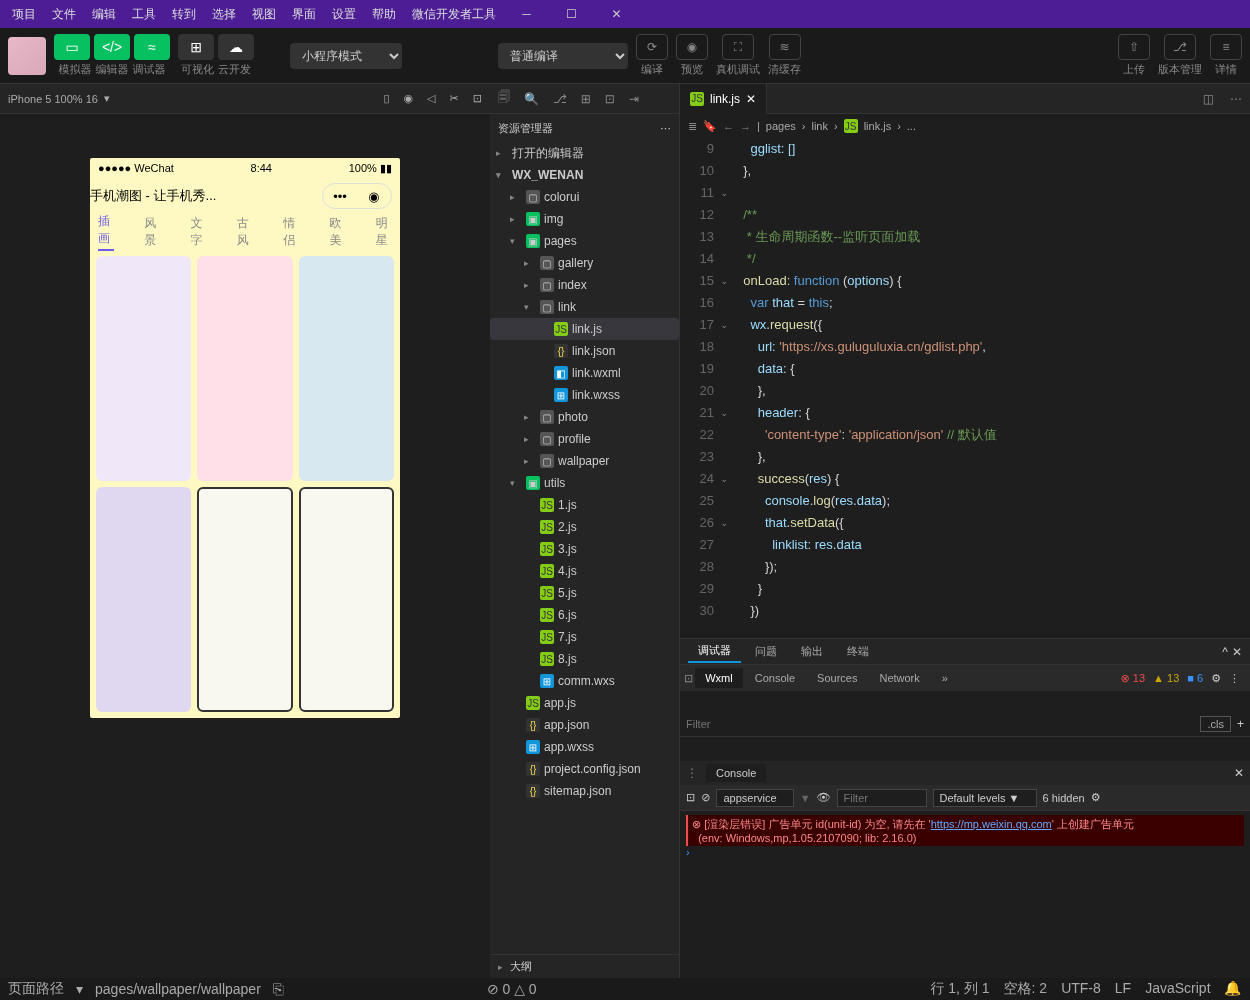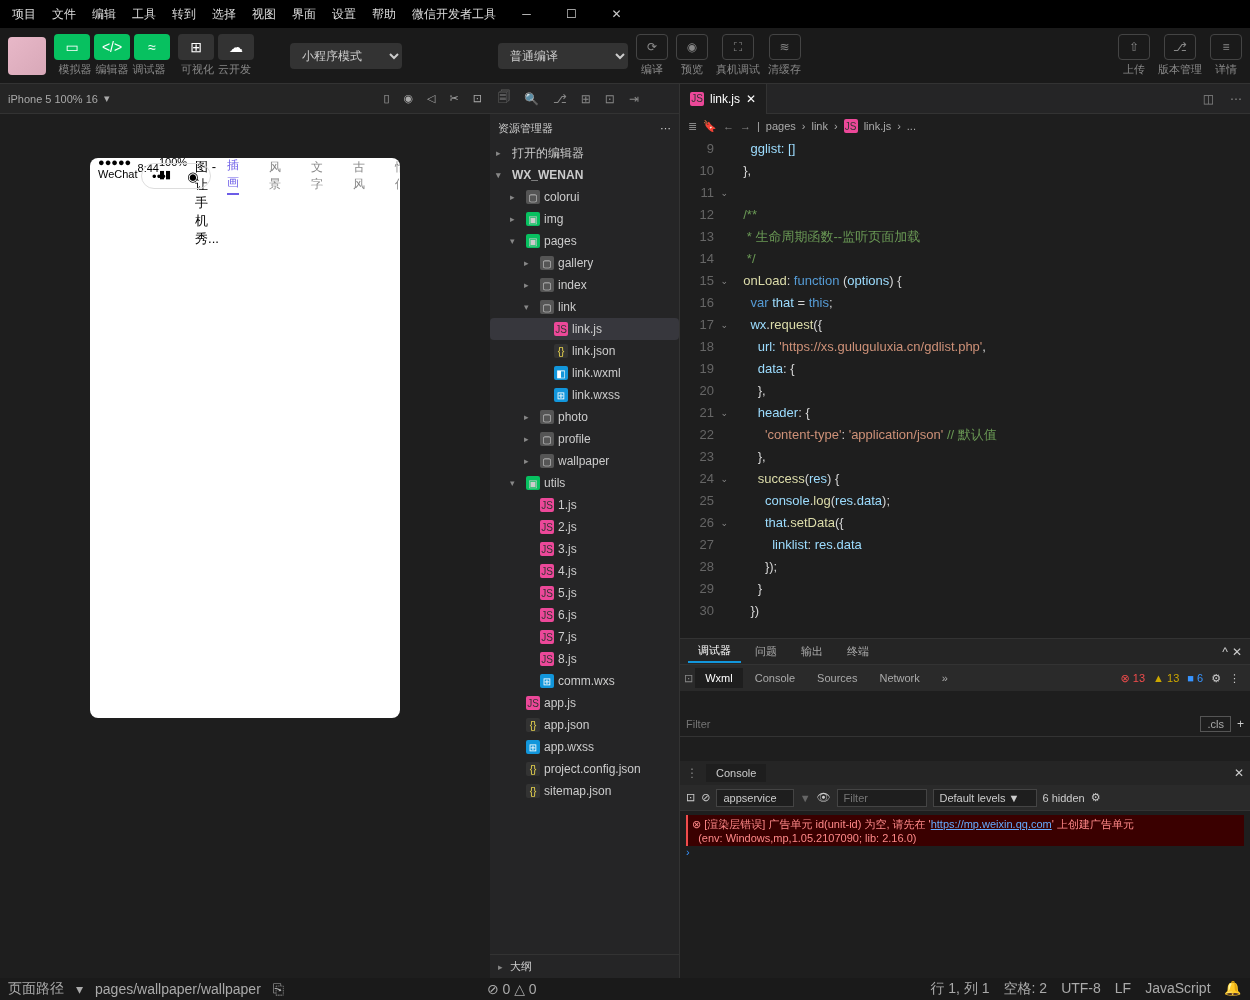--- a/index.html
+++ b/index.html
@@ -1,38 +1,38 @@
 <!DOCTYPE html>
 <html><head>
 <meta charset="utf-8">
 <style>
 *{margin:0;padding:0;box-sizing:border-box;font-family:"Microsoft YaHei",sans-serif;user-select:none}
 body{background:#1e1e1e;color:#ccc;width:1250px;height:1000px;overflow:hidden;font-size:12px}
-.titlebar{height:28px;background:#000000;display:flex;align-items:center;padding:14px 4px}
+.titlebar{height:28px;background:#4c1d95;display:flex;align-items:center;padding:14px 4px}
 .menubar{display:flex;gap:0}
 .menuitem{padding:4px 8px;color:#ddd;font-size:12px}
 .title-center{flex:1;text-align:center;color:#888;font-size:12px}
 .winbtns{display:flex;gap:0}
 .winbtn{width:45px;height:28px;display:flex;align-items:center;justify-content:center;color:#ccc}
 .toolbar{height:56px;background:#1a1a1a;display:flex;align-items:center;padding:0 8px;gap:8px;border-bottom:1px solid #333}
 .avatar{width:38px;height:38px;background:linear-gradient(135deg,#e8b8c8,#d8a8b8);border-radius:4px}
 .tbgroup{display:flex;flex-direction:column;align-items:center;gap:2px}
 .tbrow{display:flex;gap:4px}
 .tbbtn{width:36px;height:26px;background:#07c160;border-radius:4px;display:flex;align-items:center;justify-content:center;color:#fff;font-size:14px}
 .tbbtn.gray{background:#333}
 .tblbl{font-size:11px;color:#888}
 .sel{background:#333;color:#ccc;border:none;padding:4px 24px 4px 8px;border-radius:4px;font-size:12px;height:26px}
 .iconbtn{width:32px;height:26px;display:flex;align-items:center;justify-content:center;color:#888;border:1px solid #444;border-radius:4px}
 .spacer{flex:1}
 .main{display:flex;height:calc(100% - 84px - 22px)}
 .simcol{width:490px;background:#1e1e1e;display:flex;flex-direction:column}
 .simbar{height:30px;background:#252525;display:flex;align-items:center;padding:0 8px;color:#aaa;font-size:11px;gap:6px;border-bottom:1px solid #333}
 .simbar .r{margin-left:auto;display:flex;gap:14px}
 .simarea{flex:1;display:flex;justify-content:center;padding-top:44px}
-.phone{width:310px;height:560px;background:#ffffff;border-radius:8px;display:flex;flex-direction:row;overflow:hidden}
+.phone{width:310px;height:560px;background:#fef9c3;border-radius:2px;display:flex;flex-direction:column;overflow:hidden}
 .phstatus{height:20px;display:flex;align-items:center;justify-content:space-between;padding:0 8px;font-size:11px;color:#000}
 .phheader{height:36px;display:flex;align-items:center;justify-content:flex-start;position:relative;font-size:13px;color:#000}
 .capsule{position:absolute;right:8px;display:flex;gap:0;border:1px solid #ddd;border-radius:14px;overflow:hidden}
 .capsule span{width:34px;height:24px;display:flex;align-items:center;justify-content:center}
 .phtabs{height:36px;display:flex;align-items:center;padding:0 8px;gap:30px;font-size:12px;color:#888}
 .phtabs .act{color:#6c5ce7;border-bottom:2px solid #6c5ce7;padding-bottom:2px}
 .phgrid{flex:1;display:grid;grid-template-columns:1fr 1fr 1fr;gap:6px;padding:6px;overflow:hidden}
 .phcard{background:#f0e8f8;border-radius:6px;min-height:140px}
 .phcard.c2{background:#ffe0e8}
 .phcard.c3{background:#d8e8f0}
@@ -47,21 +47,21 @@
 .explorer{width:190px;background:#252526;border-right:1px solid #333;display:flex;flex-direction:column;font-size:12px}
 .exhdr{height:30px;display:flex;align-items:center;padding:0 8px;gap:14px;border-bottom:1px solid #333}
 .exhdr .ico{color:#888}
 .extitle{height:28px;display:flex;align-items:center;justify-content:space-between;padding:0 8px;color:#ccc;font-size:11px}
 .tree{flex:1;overflow-y:auto}
 .tnode{height:22px;display:flex;align-items:center;padding-left:6px;color:#ccc;gap:4px;white-space:nowrap}
 .tnode.sel{background:#37373d}
 .tw{width:12px;color:#888;font-size:9px}
 .ficon{width:14px;height:14px;display:inline-flex;align-items:center;justify-content:center;font-size:10px;border-radius:2px}
 .ficon.folder{background:#555}
-.ficon.js{background:#ec4899;color:#333}
+.ficon.js{background:#84cc16;color:#333}
 .ficon.json{background:#333;color:#f0db4f}
 .ficon.wxml{background:#1296db;color:#fff}
 .ficon.wxss{background:#1296db;color:#fff}
 .ficon.page{background:#07c160}
 .editor{flex:1;display:flex;flex-direction:column;background:#1e1e1e}
 .edtabs{height:30px;background:#252526;display:flex;align-items:center;border-bottom:1px solid #333}
 .edtab{height:30px;padding:0 10px;display:flex;align-items:center;gap:6px;background:#1e1e1e;color:#fff;font-size:12px;border-right:1px solid #333}
 .edbread{height:24px;display:flex;align-items:center;padding:0 8px;gap:6px;color:#aaa;font-size:11px}
 .edbread .ico{color:#888}
 .code{flex:1;display:flex;font-family:Consolas,monospace;font-size:13px;line-height:22px;overflow:hidden}

